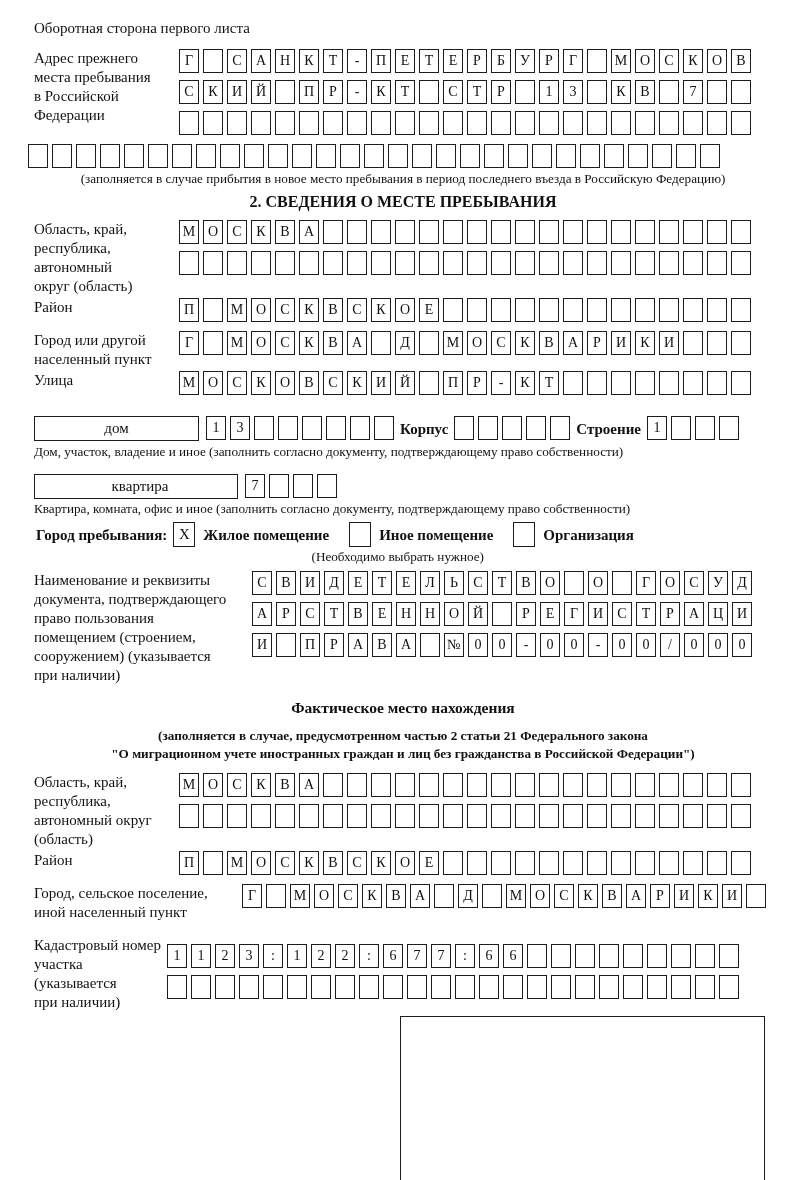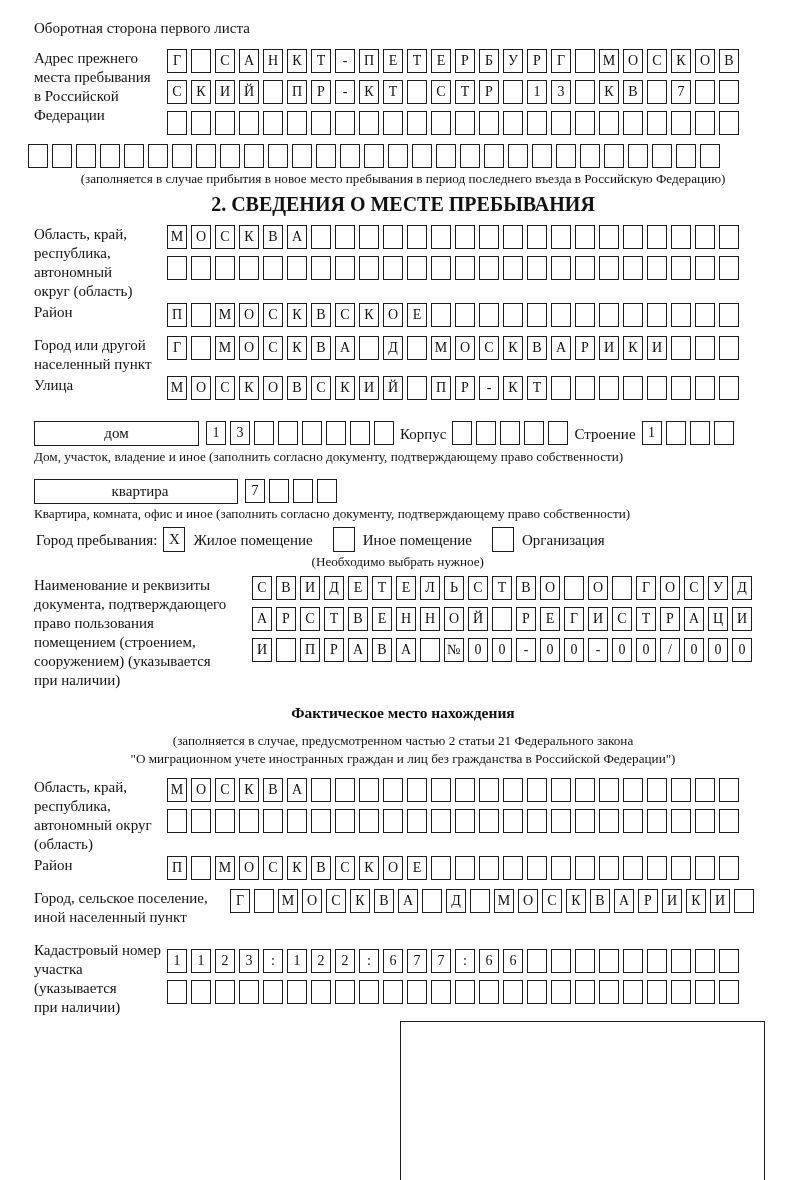--- a/index.html
+++ b/index.html
@@ -19,42 +19,42 @@
   .cells{display:flex;flex:none;}
   .cells{margin-bottom:7px;}
   .cell{
     flex:none;width:18px;height:22px;border:1.5px solid #1c1c1c;
     margin-right:4px;text-align:center;line-height:22px;font-size:14px;
     display:inline-block;background:#fff;
   }
   .overflow{margin-left:-6px;margin-bottom:2px;}
   .note{font-size:13.2px;line-height:17px;}
   .center{text-align:center;margin:0 0 6px 0;}
-  .sec-title{text-align:center;font-weight:bold;font-size:20px;margin:4px 0 9px 0;}
-  .block{margin-bottom:2px;}
+  .sec-title{text-align:center;font-weight:bold;font-size:16px;margin:4px 0 9px 0;}
+  .block{margin-bottom:2px;gap:12px;}
   .mb0{margin-bottom:0;}
   .wide-box{
     flex:none;height:23px;border:1.5px solid #1c1c1c;text-align:center;
     line-height:23px;margin-right:7px;background:#fff;
   }
   .w-dom{width:163px;}
   .w-kv{width:194px;padding-left:8px;}
-  .inline-lbl{flex:none;line-height:26px;margin:0 6px 0 2px;}
+  .inline-lbl{flex:none;line-height:26px;margin:0 6px 0 2px;font-weight:bold;}
   .cbox{
     flex:none;width:20px;height:23px;border:1.5px solid #1c1c1c;
     text-align:center;line-height:23px;margin:0 6px 0 0;background:#fff;
   }
   .stayrow{margin-top:5px;}
   .gap-l{margin-left:14px;}
   .note-left{margin:1px 0 5px 0;}
   .note-choose{margin:0 0 6px 0;width:320px;text-align:right;margin-left:130px;}
   .docblock{margin-top:3px;}
   .fact-title{text-align:center;font-weight:bold;font-size:15.5px;margin:14px 0 10px 0;}
   .fact-sub{text-align:center;font-size:13.2px;line-height:18px;}
-  .fact-sub-wrap{margin-bottom:10px;}
+  .fact-sub-wrap{margin-bottom:10px;font-weight:bold;}
   .confbox{
     width:363px;height:172px;border:1.5px solid #1c1c1c;
     margin-left:366px;margin-top:4px;background:#fff;
   }
   .mt2{margin-top:14px;}
   .mt8{margin-top:8px;}
 </style>
 </head>
 <body>
 

